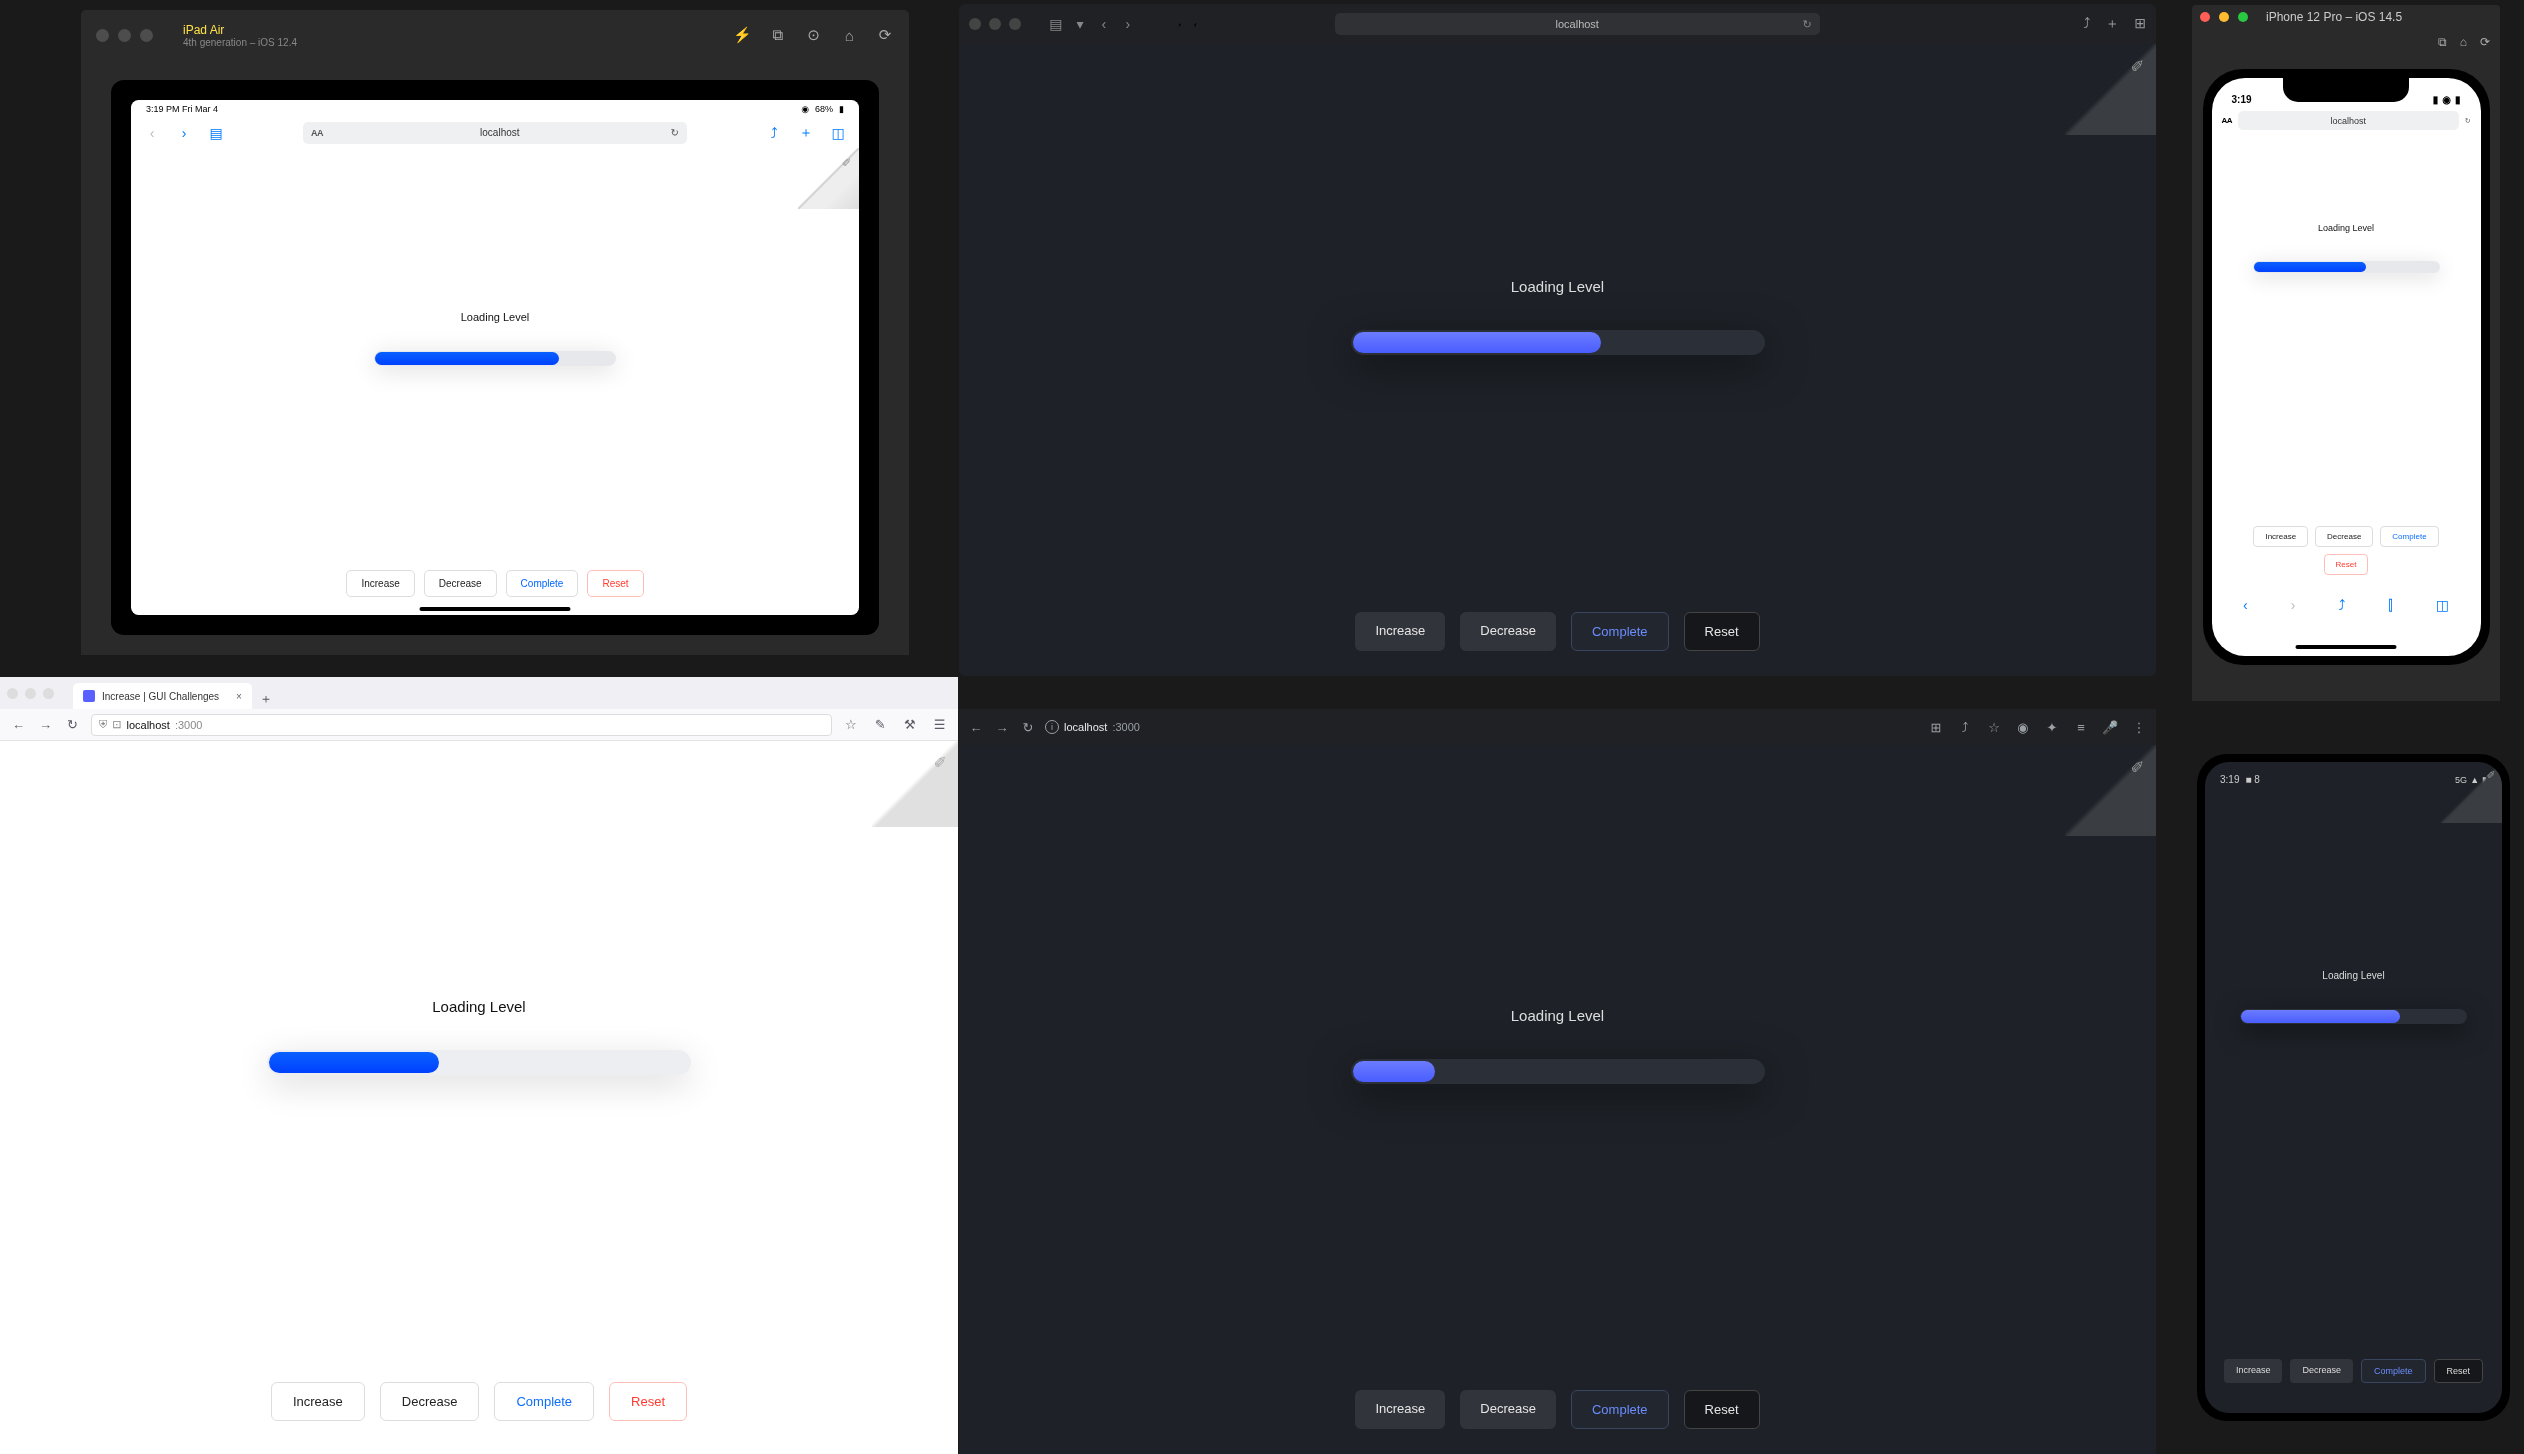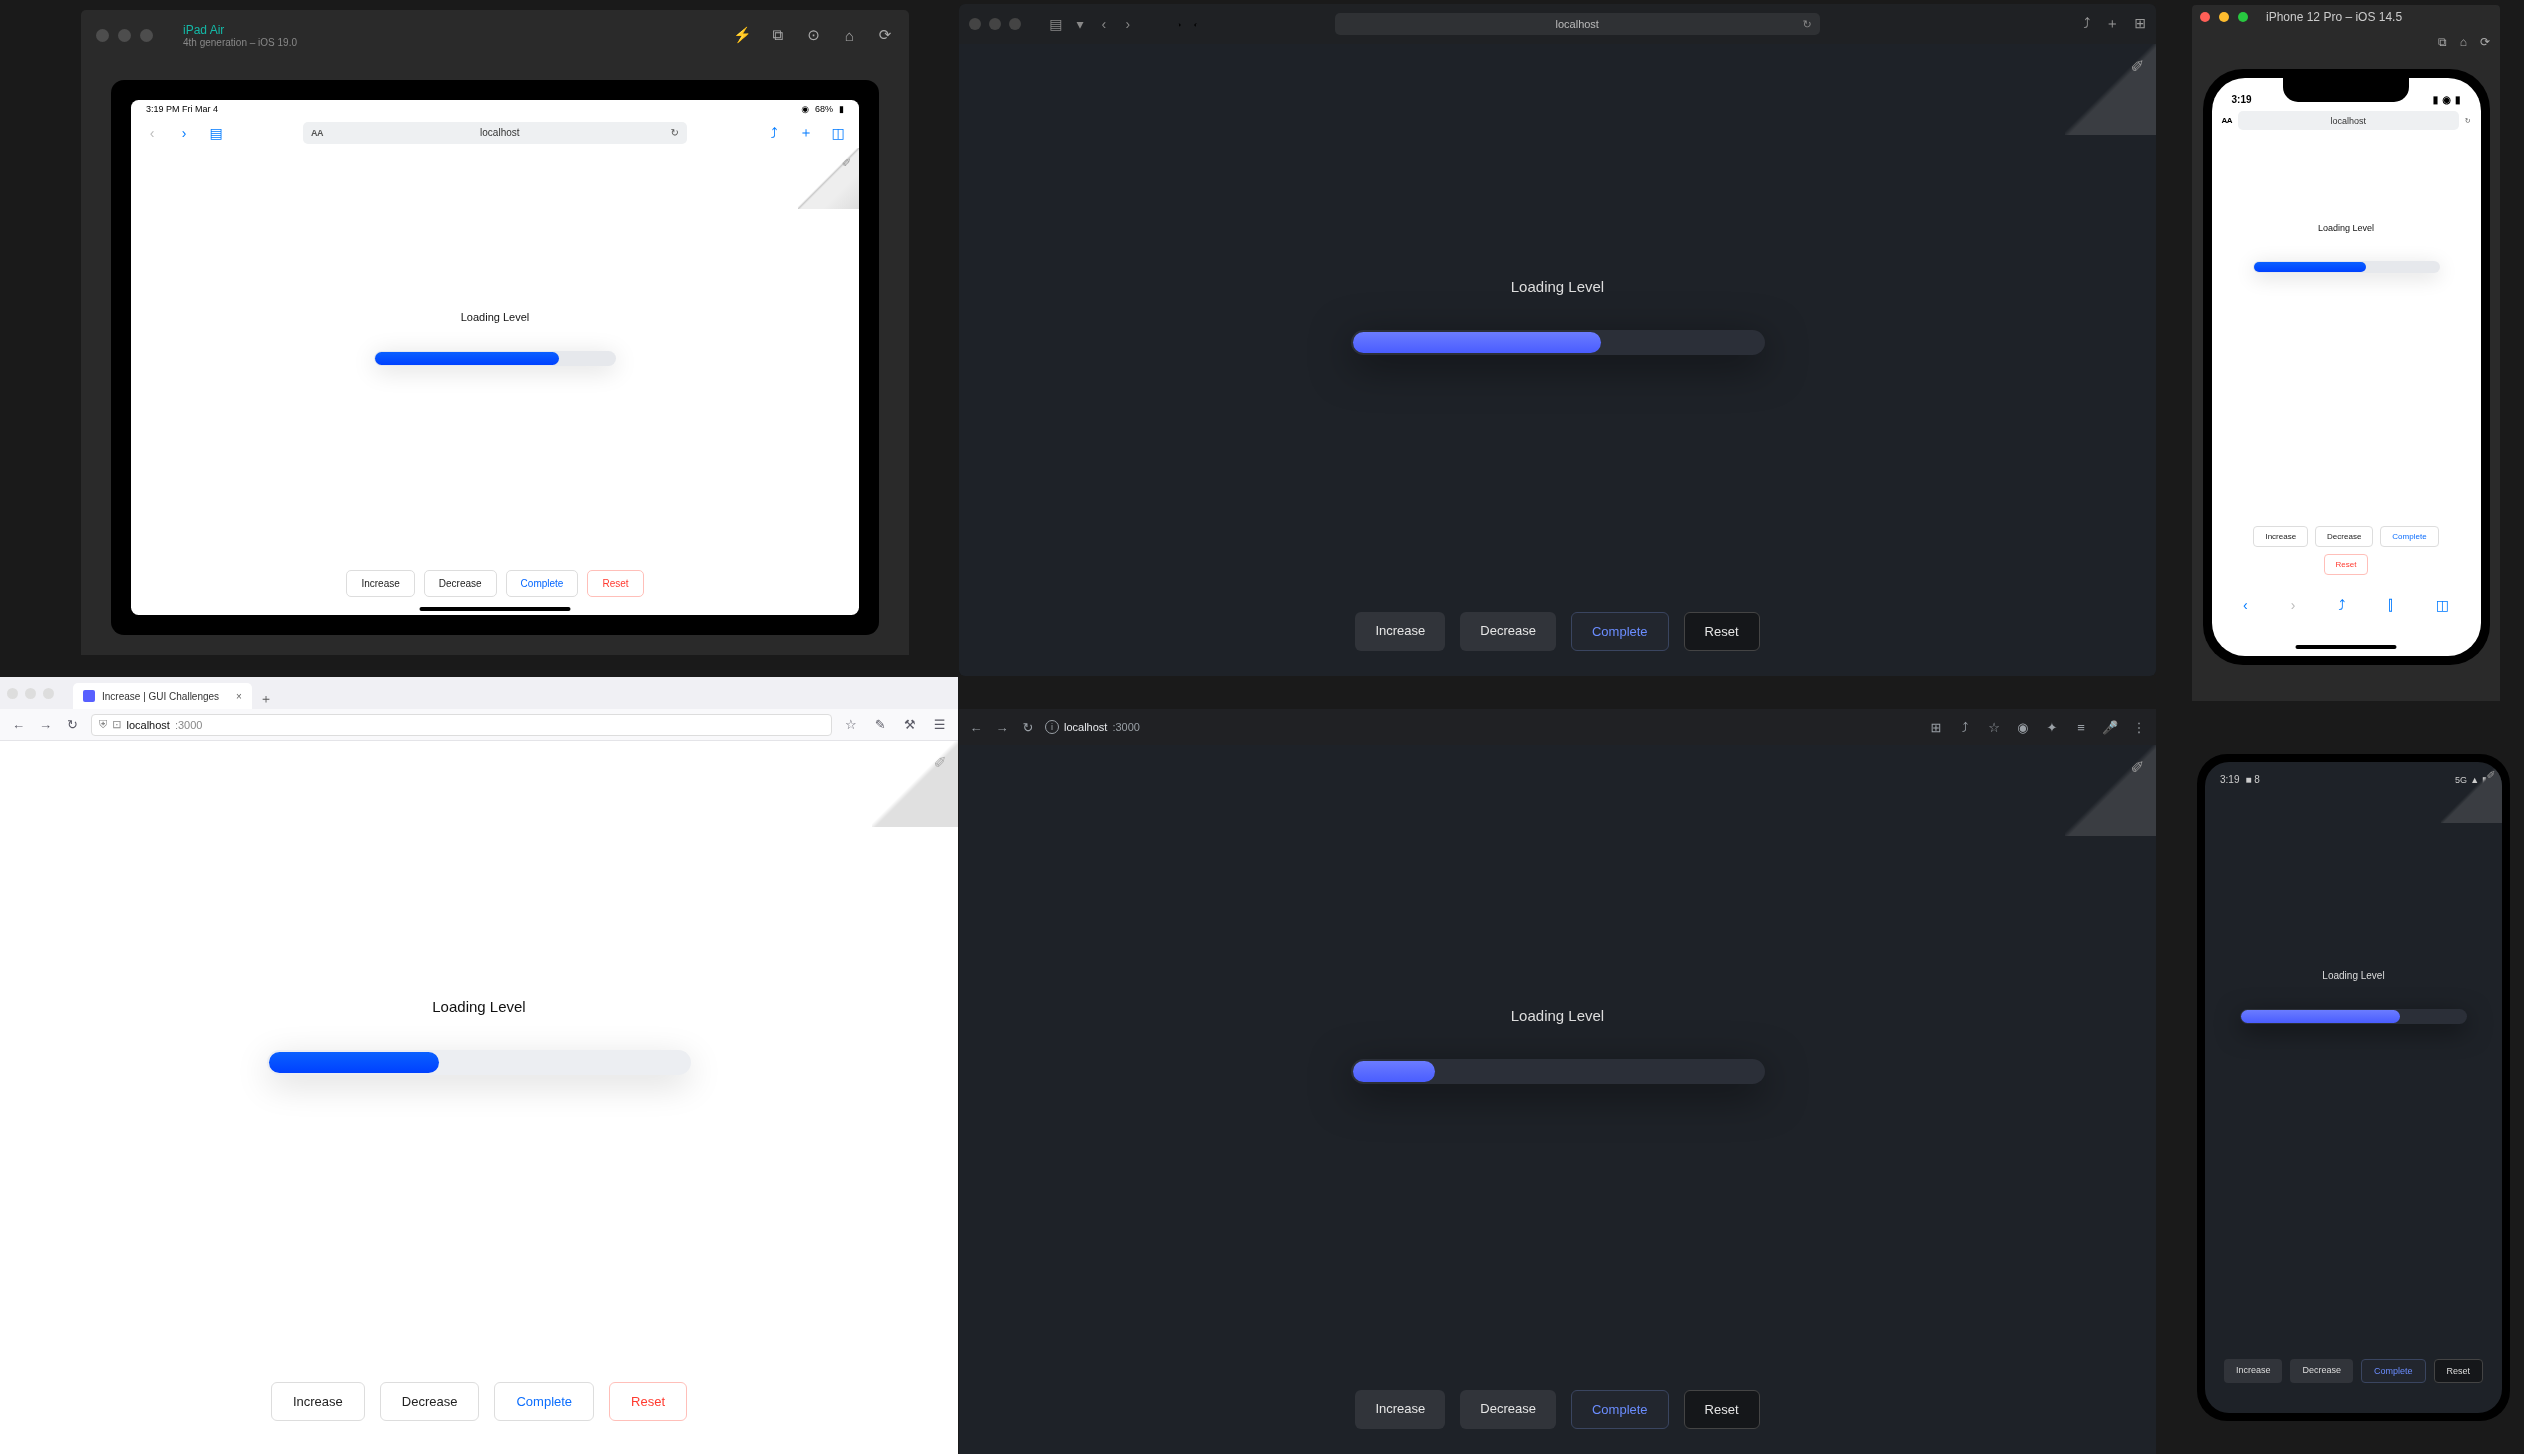--- a/index.html
+++ b/index.html
@@ -18,21 +18,21 @@
 .ipad-titlebar {
   background: #2a2a2a; height: 50px; border-radius: 5px 5px 0 0;
   display: flex; align-items: center; padding: 0 15px; position: relative;
 }
 .mac-traffic { display: flex; gap: 9px; }
 .mac-traffic span { width: 13px; height: 13px; border-radius: 50%; }
 .tl-close { background: #4d4d4d; }
 .tl-min { background: #4d4d4d; }
 .tl-max { background: #4d4d4d; }
 .ipad-title-area { margin-left: 30px; }
-.ipad-title { color: #14b8a6; font-size: 12px; font-weight: 500; }
+.ipad-title { color: #fde047; font-size: 12px; font-weight: 500; }
 .ipad-sub { color: #888; font-size: 10px; }
 .ipad-tb-icons { margin-left: auto; display: flex; gap: 17.7px; }
 .tb-ic { width: 18px; height: 18px; display: flex; align-items: center; justify-content: center; color: #aaa; font-size: 15px; }
 .ipad-body { background: #2a2a2a; height: 595px; padding: 30px; display: flex; align-items: center; justify-content: center; }
 .ipad-device { width: 768px; height: 555px; background: #000; border-radius: 13px; padding: 20px; }
 .ipad-screen { width: 100%; height: 100%; background: #fff; border-radius: 7.6px; overflow: hidden; position: relative; display: flex; flex-direction: column; }
 .ipad-statusbar { height: 17px; display: flex; align-items: center; padding: 0 15px; font-size: 9px; color: #000; }
 .ipad-sb-right { margin-left: auto; display: flex; gap: 6px; align-items: center; }
 .ipad-safari-bar { height: 31px; display: flex; align-items: center; padding: 0 10px; gap: 10px; }
 .safari-btn { width: 22px; height: 22px; display: flex; align-items: center; justify-content: center; color: #007aff; font-size: 14px; }
@@ -190,21 +190,21 @@
 
 <div class="ipad-window">
   <div class="ipad-titlebar">
     <div class="mac-traffic">
       <span class="tl-close"></span>
       <span class="tl-min"></span>
       <span class="tl-max"></span>
     </div>
     <div class="ipad-title-area">
       <div class="ipad-title">iPad Air</div>
-      <div class="ipad-sub">4th generation – iOS 19.0</div>
+      <div class="ipad-sub">4th generation – iOS 12.4</div>
     </div>
     <div class="ipad-tb-icons">
       <span class="tb-ic">⚡</span>
       <span class="tb-ic">⧉</span>
       <span class="tb-ic">⊙</span>
       <span class="tb-ic">⌂</span>
       <span class="tb-ic">⟳</span>
     </div>
   </div>
   <div class="ipad-body">

